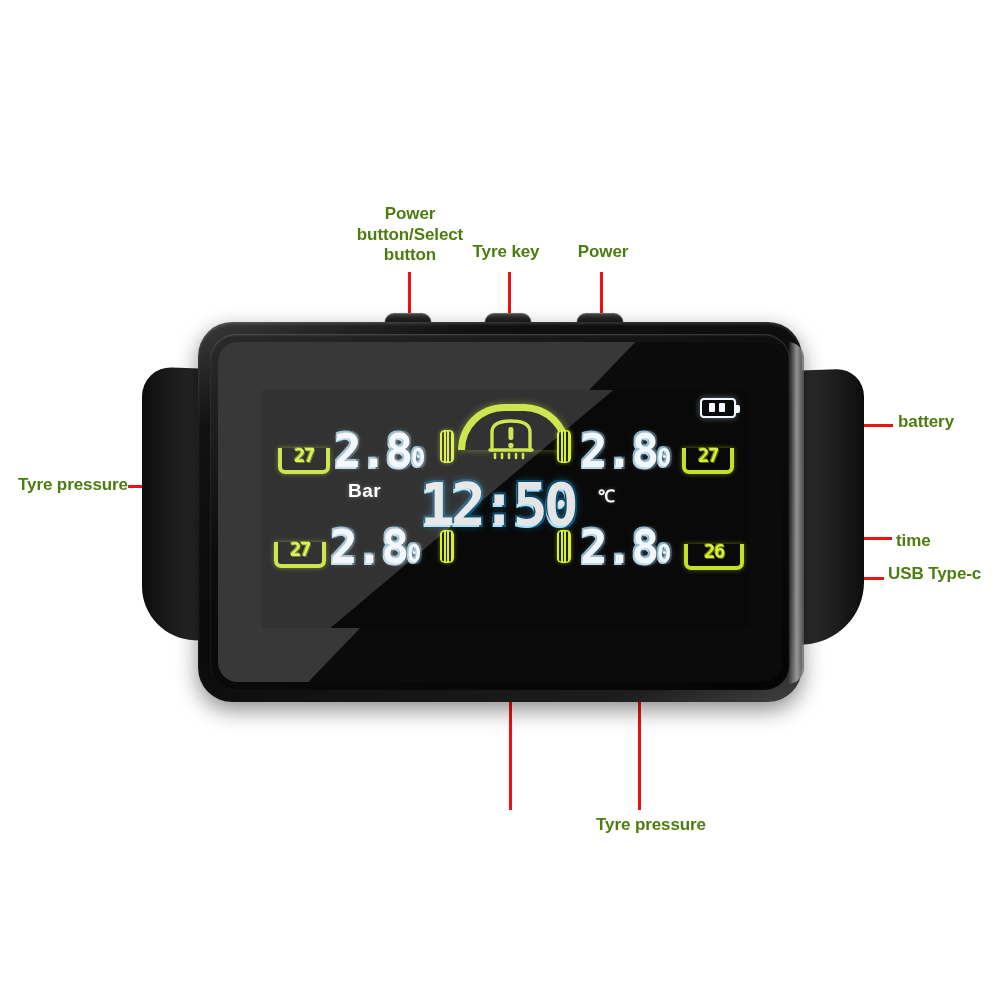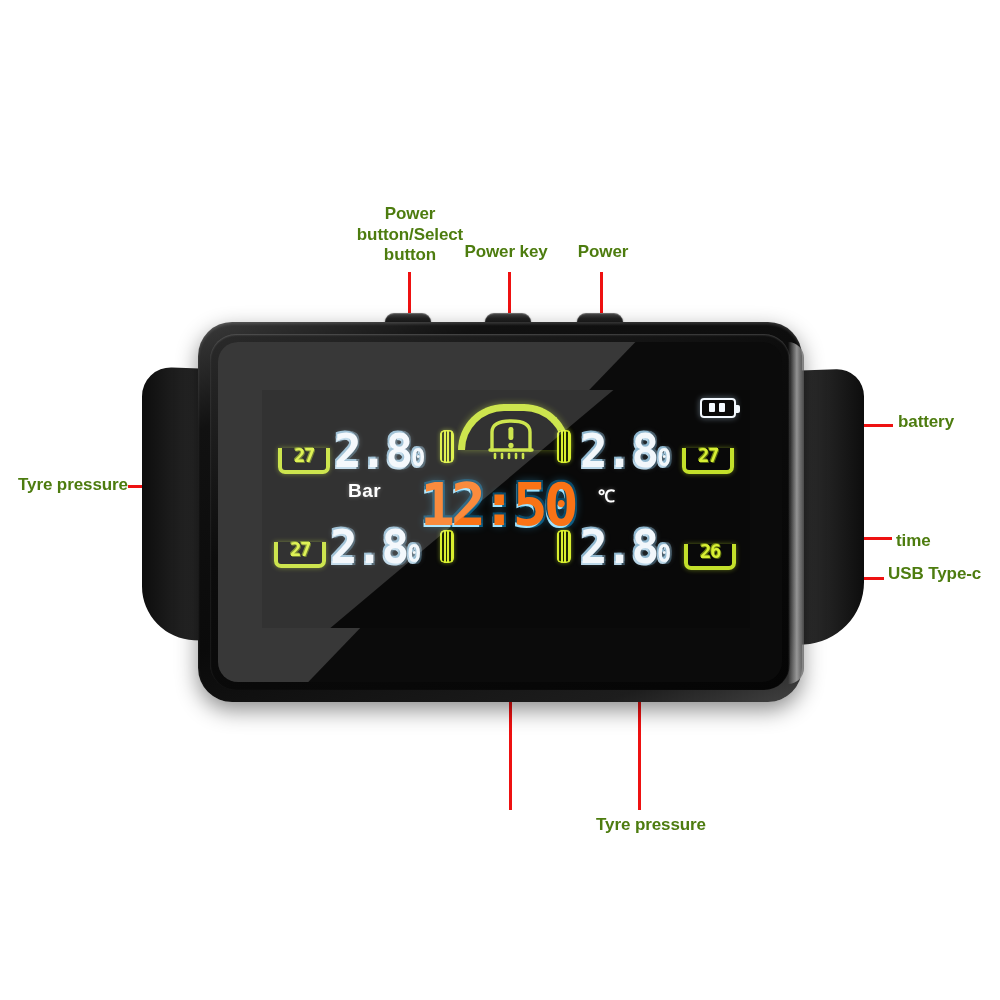--- a/index.html
+++ b/index.html
@@ -129,21 +129,21 @@
     letter-spacing:-1px;
   }
   
   #clock{
     position:absolute;
     font-family:"DejaVu Sans Mono", monospace;
     font-weight:bold;
     font-size:58px;
     line-height:1;
     letter-spacing:-4px;
-    color:#f97316;
+    color:#e5e5e5;
     text-shadow:
       -1.8px -1.8px 0 #0a4b6b,
        1.8px -1.8px 0 #0a4b6b,
       -1.8px  1.8px 0 #9fe3ff,
        1.8px  1.8px 0 #0d5d84,
        0 0 10px rgba(60,190,250,.45);
   }
   .unit{
     position:absolute;
     color:#ffffff;
@@ -249,21 +249,21 @@
 </style>
 </head>
 <body>
 
 <div id="stage">
 
   <div class="anno center" style="left:340px;top:204px;width:140px;">Power
 button/Select
 button</div>
 
-  <div class="anno center" style="left:450px;top:242px;width:112px;">Power key</div>
+  <div class="anno center" style="left:450px;top:242px;width:112px;">Tyre key</div>
 
   <div class="anno center" style="left:562px;top:242px;width:82px;">Power</div>
 
   <div class="anno left light" style="left:898px;top:412px;width:120px;">battery</div>
 
   <div class="anno left light" style="left:896px;top:531px;width:110px;">time</div>
 
   <div class="anno left" style="left:888px;top:564px;width:140px;">USB Type-c</div>
 
   <div class="anno left" style="left:18px;top:475px;width:170px;">Tyre pressure</div>
@@ -348,21 +348,21 @@
             <div class="press" style="left:68px;top:134px;">
               <span>2.8</span><span class="tiny">0</span>
             </div>
             <div class="tread" style="left:178px;top:140px;"></div>
 
 
             <div class="tread" style="left:295px;top:140px;"></div>
             <div class="press" style="left:318px;top:134px;">
               <span>2.8</span><span class="tiny">0</span>
             </div>
-            <div class="tbadge" style="left:422px;top:154px;width:52px;height:26px;">
+            <div class="tbadge" style="left:422px;top:154px;width:60px;height:26px;">
               <div class="ubar"></div>
               <div class="tval">26</div>
             </div>
 
             <div class="lcdtint"></div>
           </div>
 
 
           <div id="glare"></div>
         </div>

